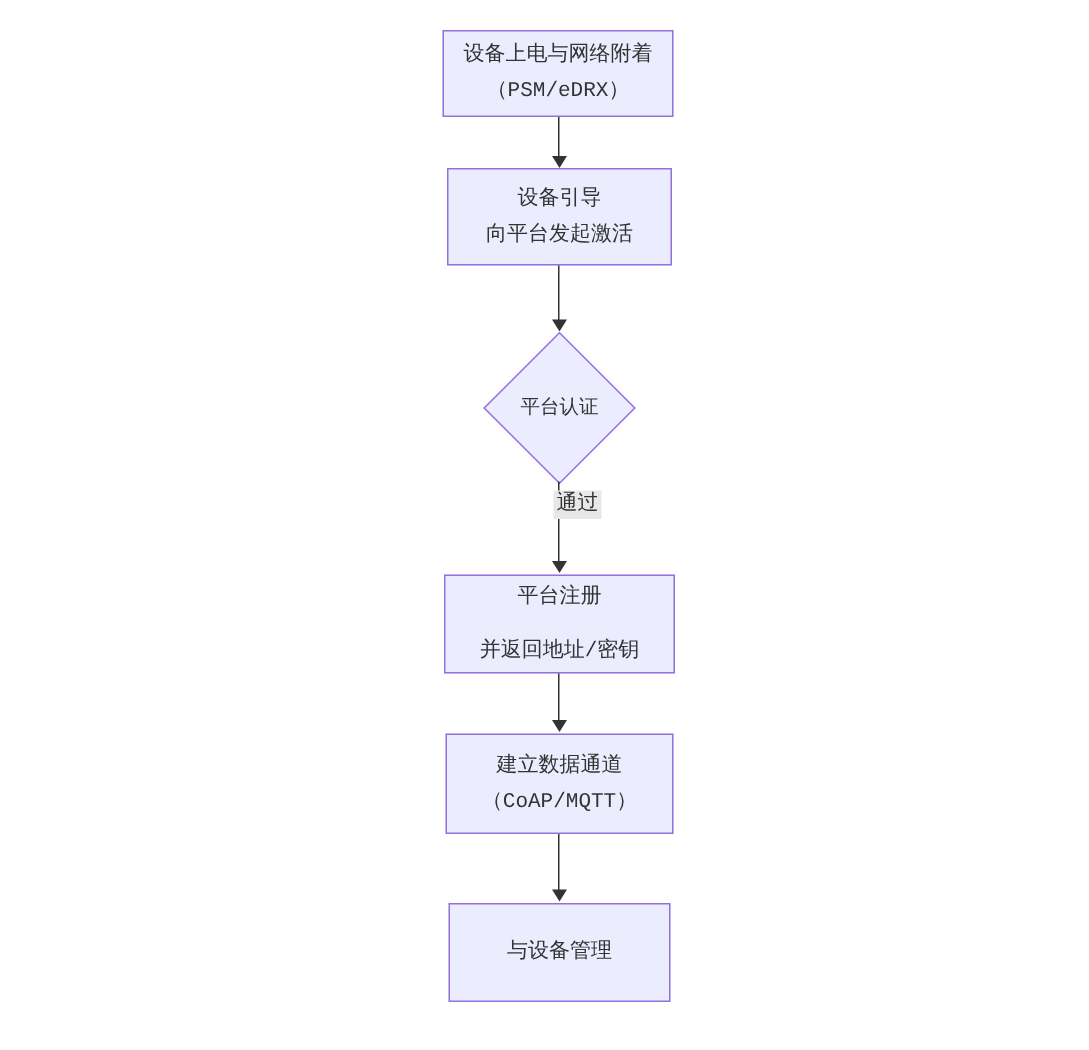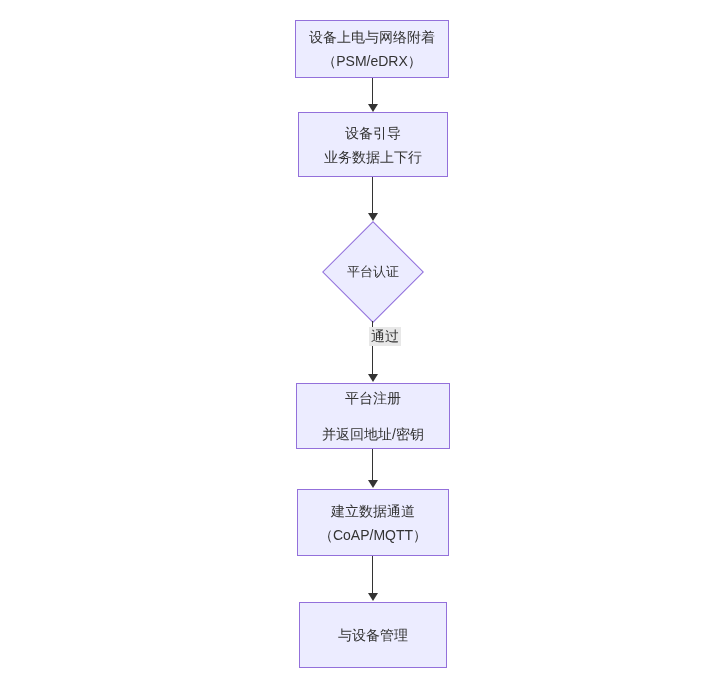--- a/index.html
+++ b/index.html
@@ -11,21 +11,21 @@
     --edge-label-bg: #e8e8e8;
     --bg: #ffffff;
   }
   * { margin: 0; padding: 0; box-sizing: border-box; }
   html, body { background: var(--bg); }
   .canvas {
     position: relative;
     width: 726px;
     height: 700px;
     background: var(--bg);
-    font-family: Liberation Sans, sans-serif;
+    font-family: Liberation Mono, monospace;
     color: var(--text);
     overflow: hidden;
   }
   .node-rect {
     position: absolute;
     background: var(--node-fill);
     border: 1px solid var(--node-border);
     display: flex;
     flex-direction: column;
     align-items: center;
@@ -90,21 +90,21 @@
   <div class="node-rect" style="left:295px; top:20px; width:154px; height:58px;">
     <div class="node-line">设备上电与网络附着</div>
     <div class="node-line">（PSM/eDRX）</div>
   </div>
 
   <div class="edge-line" style="top:78px; height:27px;"></div>
   <div class="edge-head" style="top:104px;"></div>
 
   <div class="node-rect" style="left:298px; top:112px; width:150px; height:65px;">
     <div class="node-line">设备引导</div>
-    <div class="node-line">业务数据上下行</div>
+    <div class="node-line">向平台发起激活</div>
   </div>
 
   <div class="edge-line" style="top:177px; height:37px;"></div>
   <div class="edge-head" style="top:213px;"></div>
 
   <div class="diamond-shape"></div>
   <div class="diamond-label">平台认证</div>
 
   <div class="edge-line" style="top:321px; height:54px;"></div>
   <div class="edge-head" style="top:374px;"></div>

